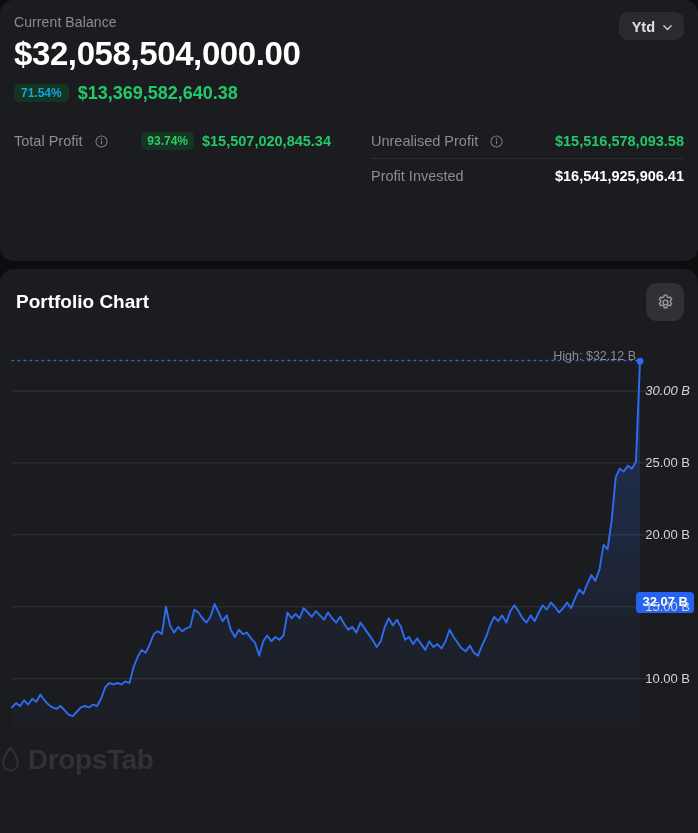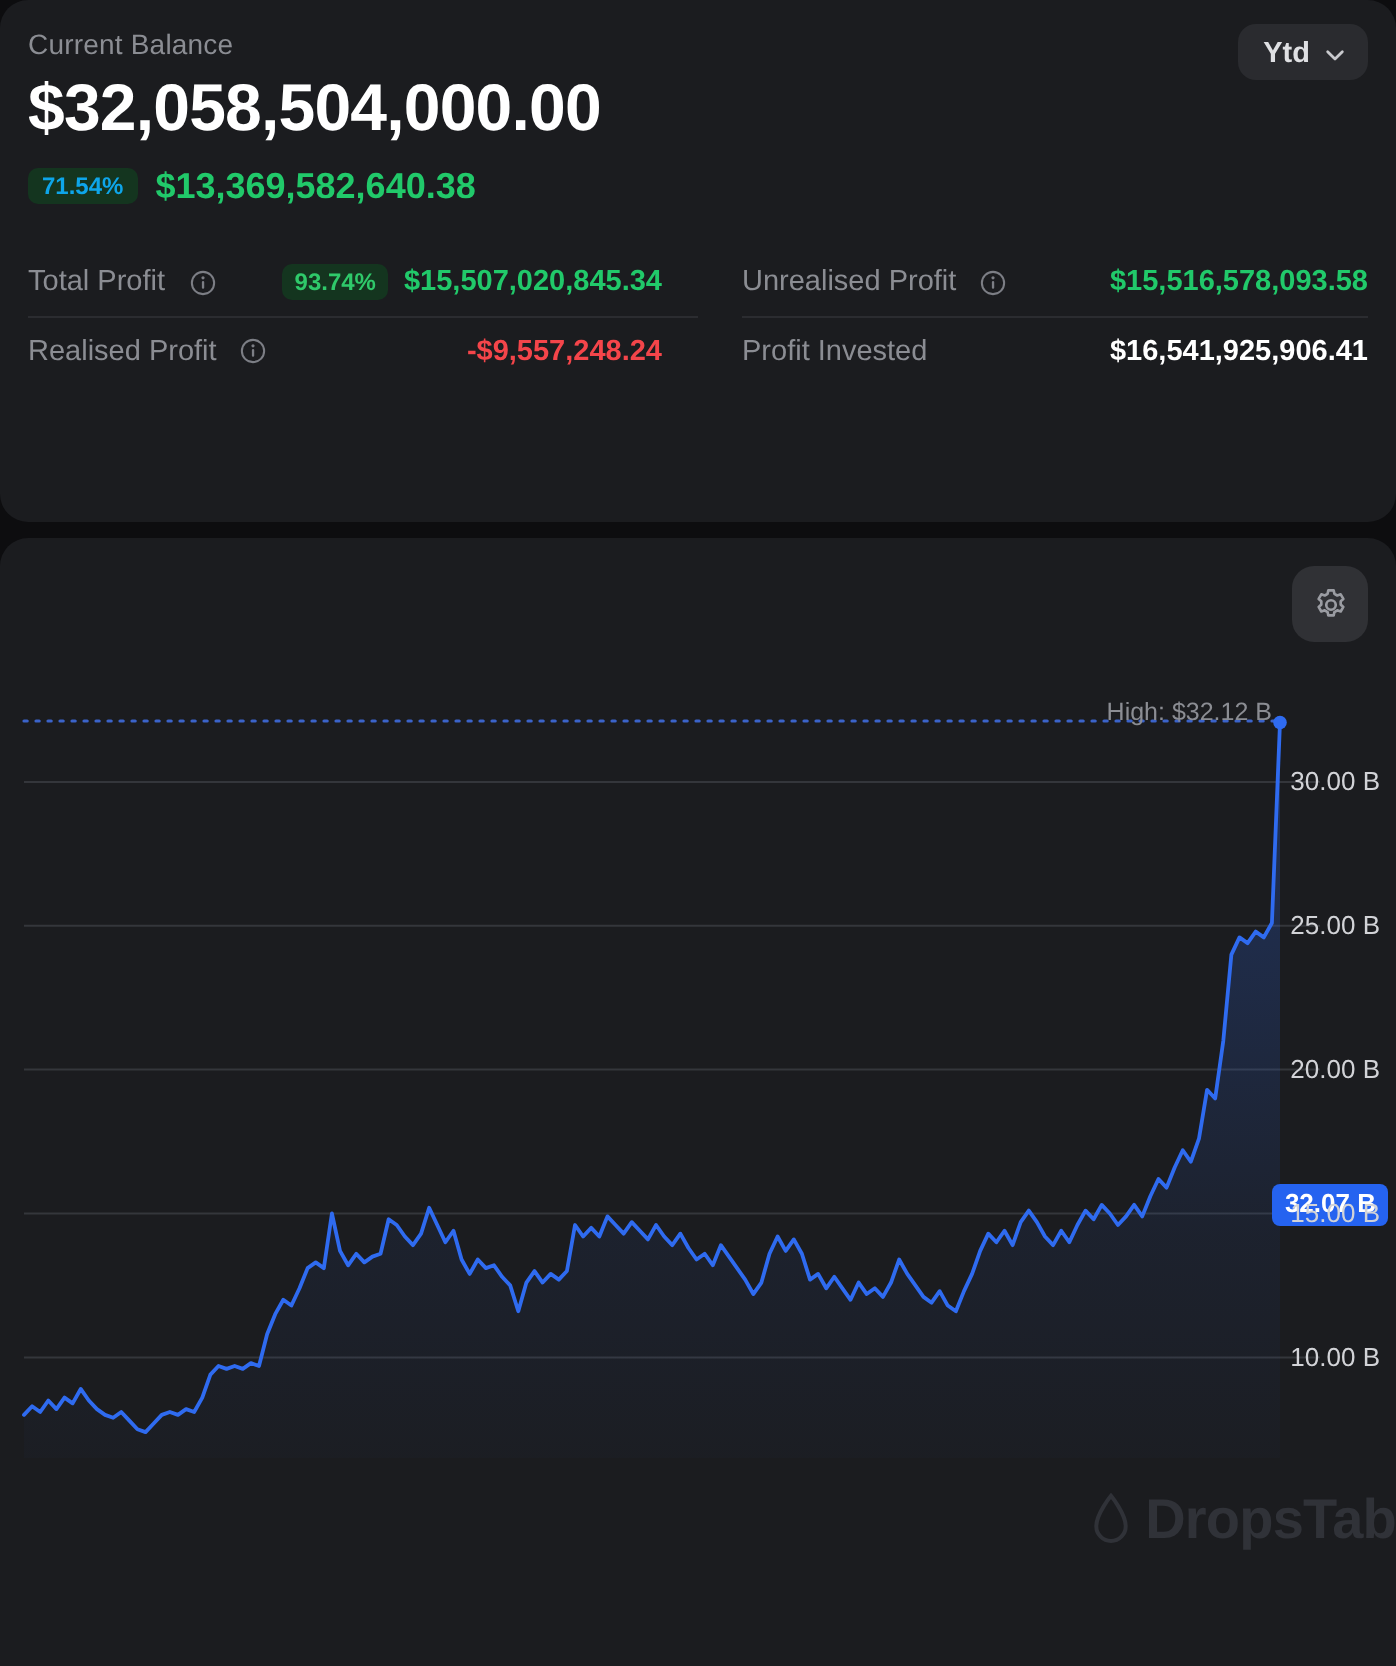--- a/index.html
+++ b/index.html
@@ -186,21 +186,21 @@
     font-size: 13px;
     white-space: nowrap;
   }
 
   .watermark {
     position: absolute;
     left: 0; right: 0;
     top: 475px;
     display: flex;
     align-items: center;
-    justify-content: flex-end;
+    justify-content: flex-start;
     gap: 7px;
     pointer-events: none;
   }
   .watermark .wm-text {
     color: #303238;
     font-size: 28px;
     font-weight: bold;
     letter-spacing: -.4px;
   }
   .watermark svg { width: 21px; height: 28px; display:block;}
@@ -239,35 +239,20 @@
                 <circle cx="7" cy="4.2" r=".85" fill="#7c7e85"></circle>
                 <rect x="6.4" y="5.9" width="1.25" height="4.2" rx=".6" fill="#7c7e85"></rect>
               </svg>
           </span>
         </span>
         <span class="stat-right">
           <span class="mini-badge">93.74%</span>
           <span class="stat-val green">$15,507,020,845.34</span>
         </span>
       </div>
-      <div class="stat-row bordered">
-        <span class="stat-left">
-          <span class="stat-name">Realised Profit</span>
-          <span>
-            <svg class="info-icon" viewBox="0 0 14 14">
-                <circle cx="7" cy="7" r="6" fill="none" stroke="#7c7e85" stroke-width="1.1"></circle>
-                <circle cx="7" cy="4.2" r=".85" fill="#7c7e85"></circle>
-                <rect x="6.4" y="5.9" width="1.25" height="4.2" rx=".6" fill="#7c7e85"></rect>
-              </svg>
-          </span>
-        </span>
-        <span class="stat-right">
-          <span class="stat-val red">-$9,557,248.24</span>
-        </span>
-      </div>
     </div>
 
     <div class="stat-col right">
       <div class="stat-row">
         <span class="stat-left">
           <span class="stat-name">Unrealised Profit</span>
           <span>
             <svg class="info-icon" viewBox="0 0 14 14">
                 <circle cx="7" cy="7" r="6" fill="none" stroke="#7c7e85" stroke-width="1.1"></circle>
                 <circle cx="7" cy="4.2" r=".85" fill="#7c7e85"></circle>
@@ -286,20 +271,21 @@
         <span class="stat-right">
           <span class="stat-val white">$16,541,925,906.41</span>
         </span>
       </div>
     </div>
   </div>
 </div>
 
 <div class="chart-card">
 
+  <div class="chart-title">Portfolio Chart</div>
 
   <div class="gear-btn">
     <span>
       <svg viewBox="0 0 20 20">
         <path fill="none" stroke="#9a9ca2" stroke-width="1.4" stroke-linejoin="round" d="M8.6 2.3h2.8l.4 1.8 1.5.9 1.8-.6 1.4 2.4-1.4 1.2v1.8l1.4 1.2-1.4 2.4-1.8-.6-1.5.9-.4 1.8H8.6l-.4-1.8-1.5-.9-1.8.6-1.4-2.4 1.4-1.2V8l-1.4-1.2 1.4-2.4 1.8.6 1.5-.9z"></path>
         <circle cx="10" cy="10" r="2.5" fill="none" stroke="#9a9ca2" stroke-width="1.4"></circle>
       </svg>
     </span>
   </div>
 
@@ -326,21 +312,21 @@
 
   <div class="high-label">High: $32.12 B</div>
 
   <div class="price-tag">32.07 B</div>
 
   <div class="ylabels" id="ylabels">
       <div class="ylabel" style="top: 339.663px; text-align: center;">10.00 B</div>
       <div class="ylabel" style="top: 267.753px;">15.00 B</div>
       <div class="ylabel" style="top: 195.843px;">20.00 B</div>
       <div class="ylabel" style="top: 123.933px;">25.00 B</div>
-      <div class="ylabel" style="top: 52.0225px;">30.00 B</div>
+      <div class="ylabel" style="top: 52.0225px; font-style: italic;">30.00 B</div>
     </div>
 
   <div class="watermark">
     <span>
       <svg viewBox="0 0 20 26">
           <path d="M10 1.5 C10 1.5 3 10 3 16 a7 7 0 0 0 14 0 C17 10 10 1.5 10 1.5 z" fill="none" stroke="#303238" stroke-width="1.9"></path>
         </svg>
     </span>
     <span class="wm-text">DropsTab</span>
   </div>

